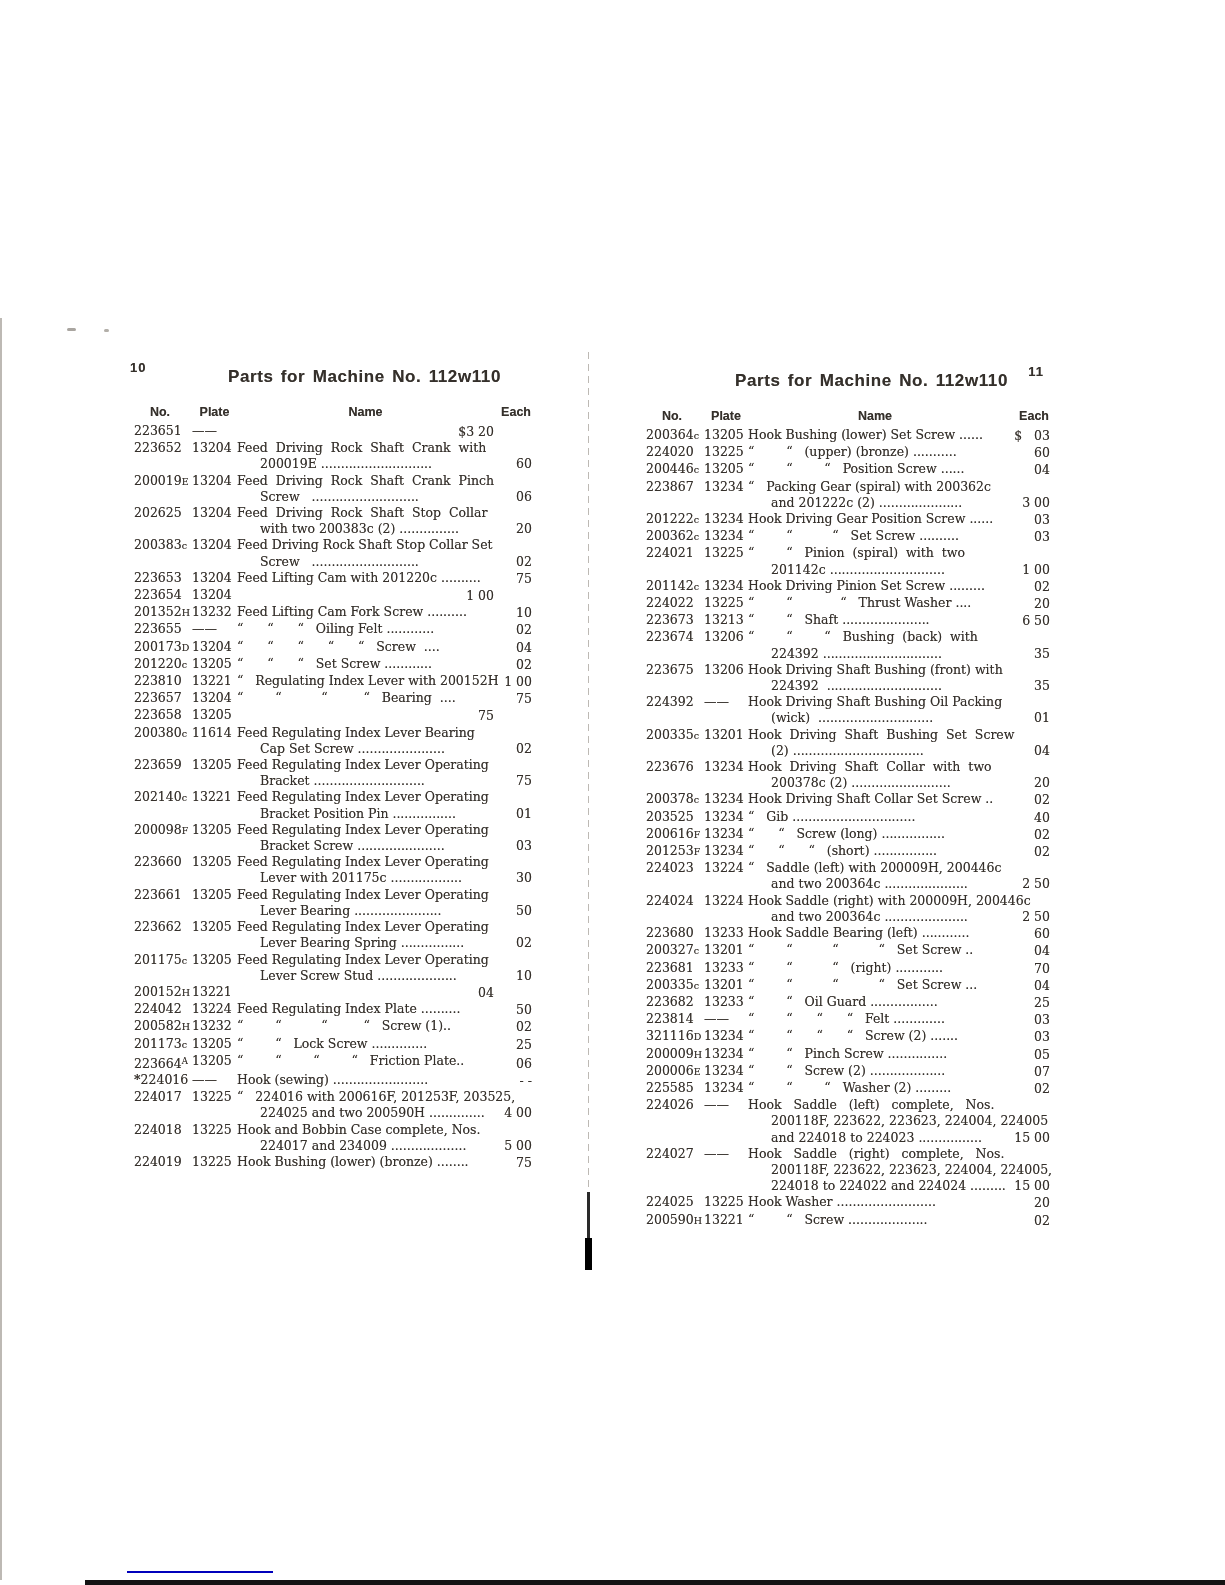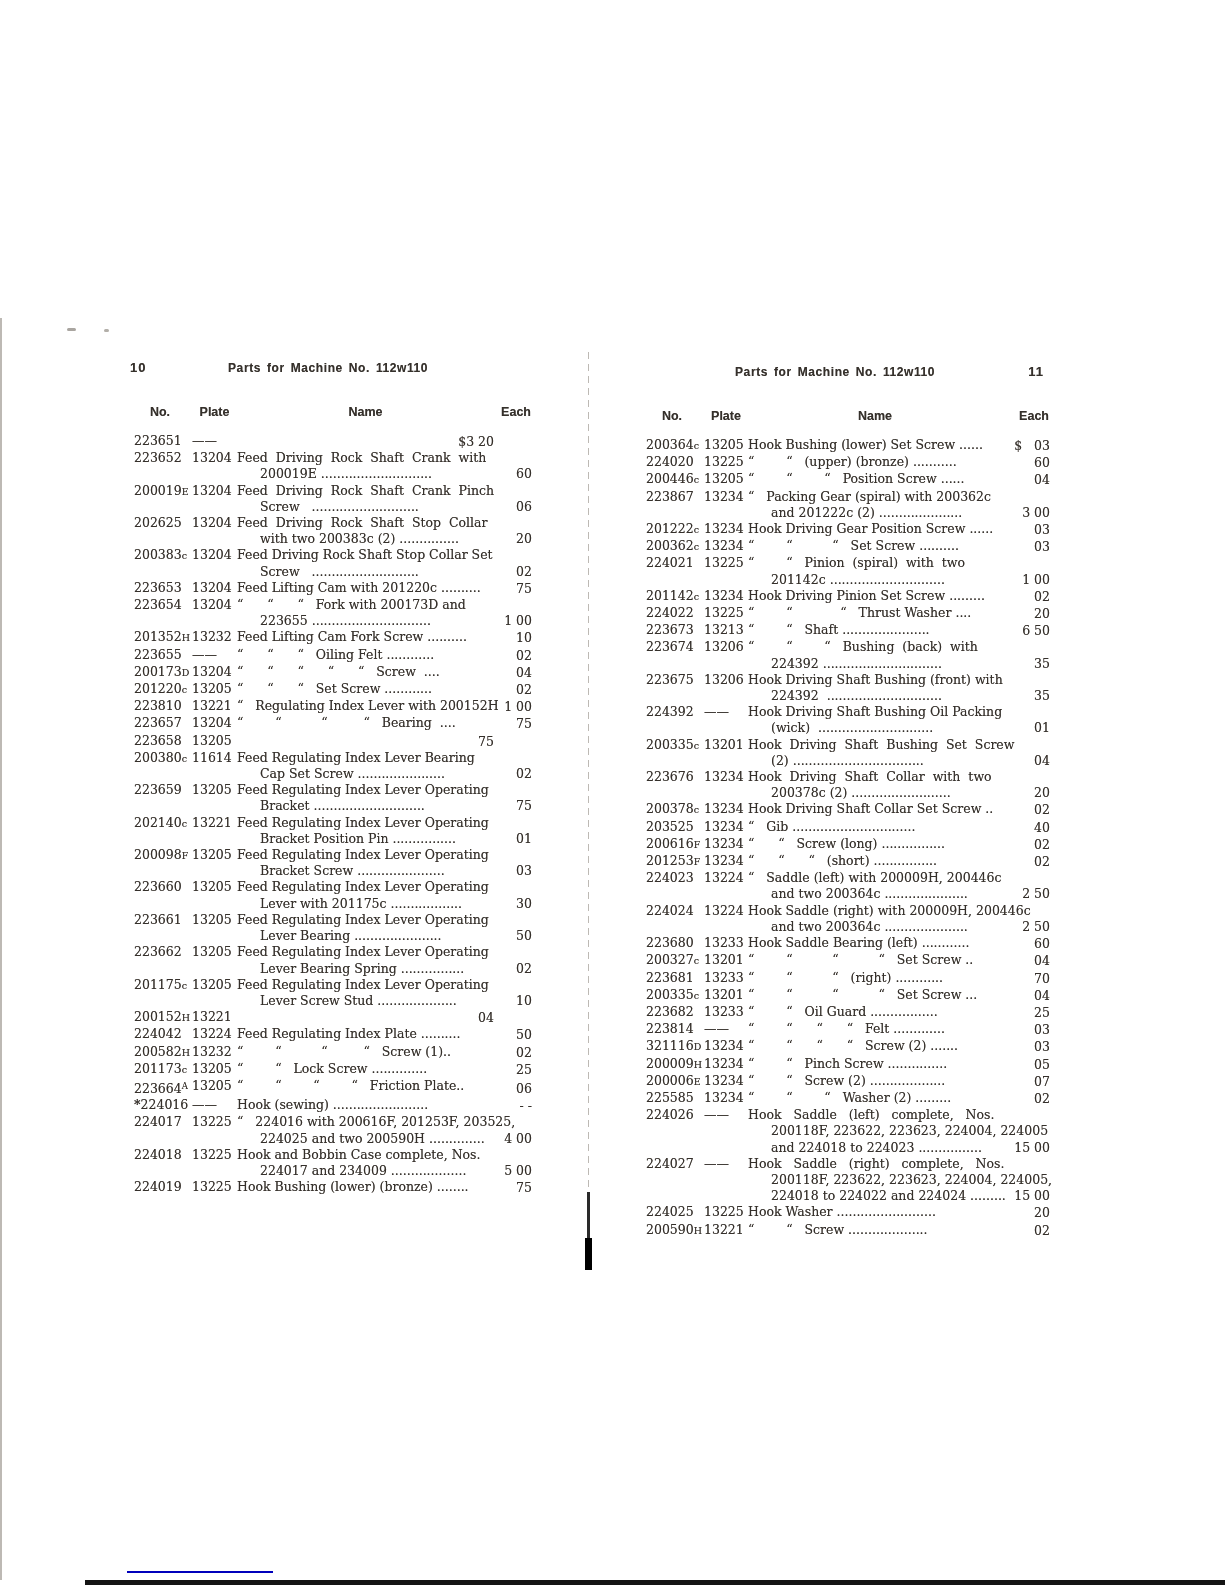--- a/index.html
+++ b/index.html
@@ -9,30 +9,30 @@
     font-family:"DejaVu Serif", serif;
     color:var(--ink,#35302b);
   }
   .page{position:absolute;}
   .pageL{left:128px;top:360px;width:404px;}
   .pageR{left:640px;top:364px;width:410px;}
   .phead{position:relative;height:20px;font-family:"Liberation Sans",sans-serif;font-weight:bold;}
   .pnum{position:absolute;top:0;font-size:13px;letter-spacing:1px;}
   .pageL .pnum{left:2px;}
   .pageR .pnum{right:6px;}
-  .ptitle{position:absolute;top:1px;font-size:12px;letter-spacing:0.6px;word-spacing:2px;}
+  .ptitle{position:absolute;top:7px;font-size:17px;letter-spacing:0.6px;word-spacing:2px;}
   .pageL .ptitle{left:100px;}
   .pageR .ptitle{left:95px;}
   .row{display:grid;}
   .pageL .row{grid-template-columns:64px 45px 257px 38px;}
   .pageR .row{grid-template-columns:64px 44px 254px 48px;}
   .cols{margin-top:25px;font-family:"Liberation Sans",sans-serif;font-weight:bold;font-size:12.5px;}
   .cols .ch{text-align:center;}
   .cols .ch-each{text-align:right;padding-right:1px;}
-  .rows{margin-top:14px;}
+  .rows{margin-top:4px;}
   .trow{align-items:start;}
   .c-no{font-size:12.5px;line-height:16.2px;padding-left:6px;white-space:pre;}
   .c-no .pre{font-style:normal;font-weight:bold;}
   .c-no .suf{font-style:normal;font-size:9.5px;letter-spacing:.5px;}
   .c-no .suf.sup{vertical-align:4px;font-size:8.5px;}
   .c-plate{font-size:12.5px;line-height:16.2px;white-space:pre;}
   .c-name{font-size:12.5px;}
   .ln{white-space:pre;line-height:16.2px;}
   .ln.cont{padding-left:23px;}
   .c-price{font-size:12.5px;line-height:16.2px;white-space:pre;text-align:right;
@@ -116,24 +116,20 @@
     <span class="c-plate">13204</span>
     <span class="c-name">
           <div class="ln">Feed Lifting Cam with 201220c ..........</div>
         </span>
     <span class="c-price">75</span>
   </div>
 
   <div class="row trow">
     <span class="c-no"><i class="pre"></i><span>223654</span><i class="suf"></i></span>
     <span class="c-plate">13204</span>
-    <span class="c-name">
-          <div class="ln">“      “      “   Fork with 200173D and</div>
-          <div class="ln cont">223655 ..............................</div>
-        </span>
     <span class="c-price">1 00</span>
   </div>
 
   <div class="row trow">
     <span class="c-no"><i class="pre"></i><span>201352</span><i class="suf">H</i></span>
     <span class="c-plate">13232</span>
     <span class="c-name">
           <div class="ln">Feed Lifting Cam Fork Screw ..........</div>
         </span>
     <span class="c-price">10</span>

